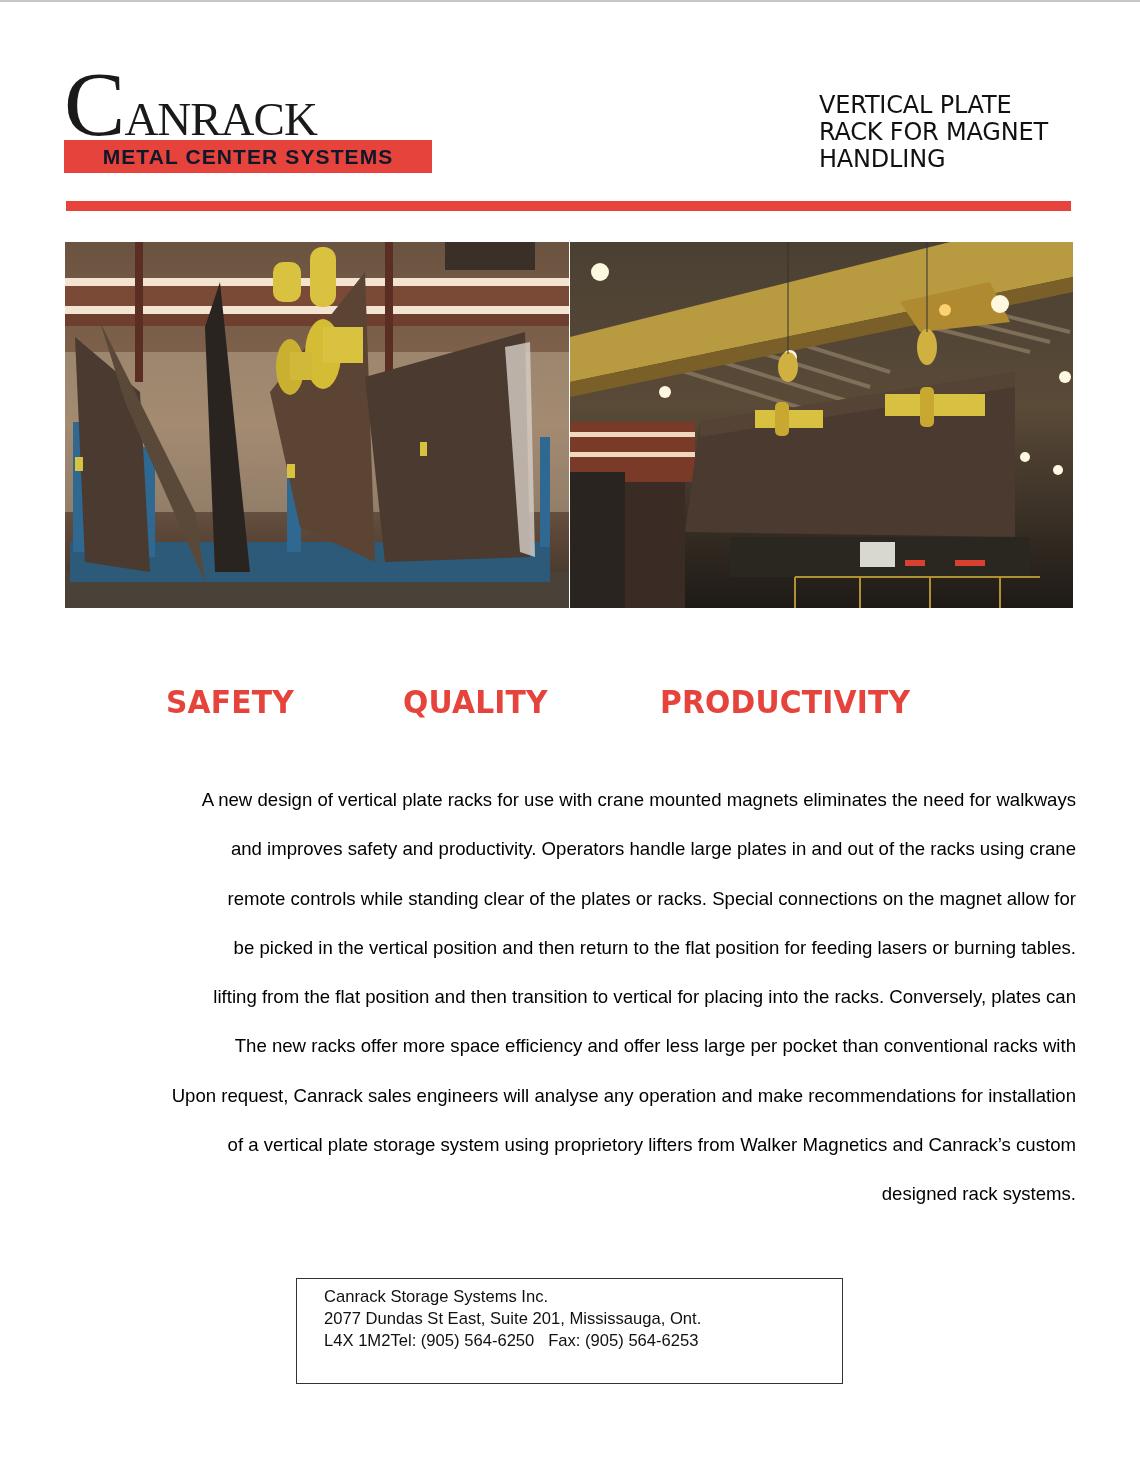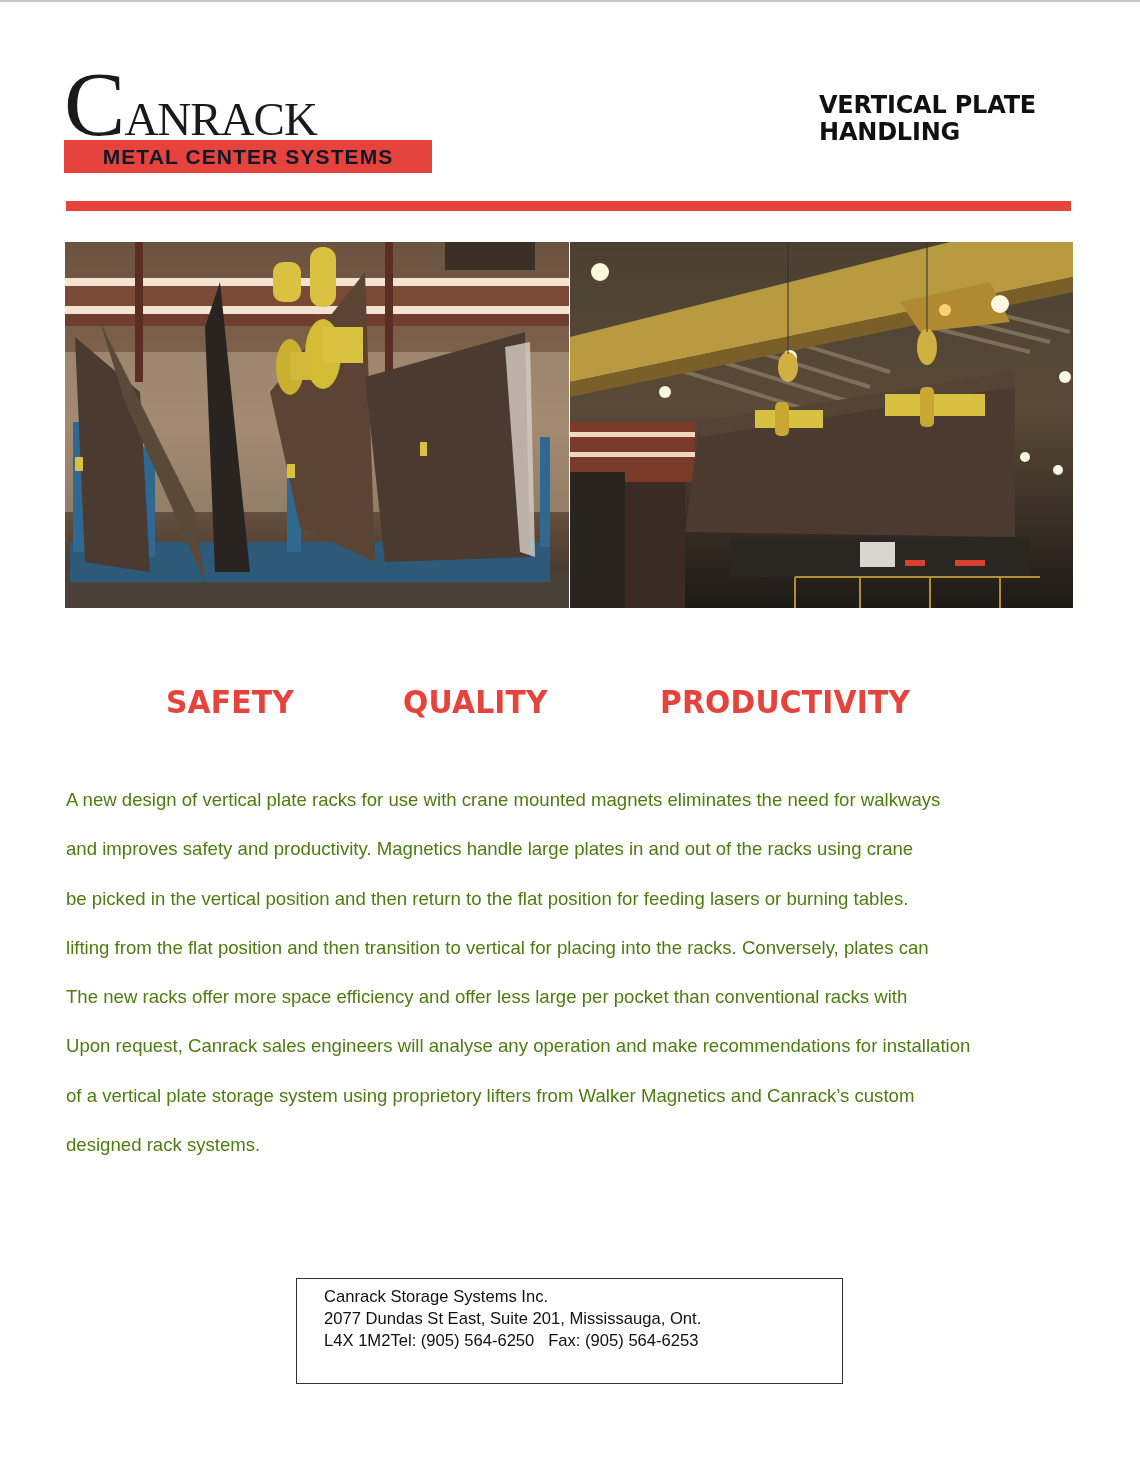--- a/index.html
+++ b/index.html
@@ -19,21 +19,21 @@
   .logo-word .small { font-size: 47px; }
   .logo-band {
     margin-top: 2px; width: 368px; height: 33px; background: #e5433b;
     color: #0f172a; font-size: 21px; font-weight: bold; letter-spacing: 1.1px;
     display: flex; align-items: center; justify-content: center; white-space: nowrap;
   }
 
   
   .doc-title {
     position: absolute; left: 819px; top: 92px; width: 300px;
-    font-family: "DejaVu Sans", sans-serif; font-weight: bold; font-size: 24px;
+    font-family: "DejaVu Sans", sans-serif; font-weight: normal; font-size: 24px;
     line-height: 27px; color: #111; letter-spacing: -0.2px;
   }
   .doc-title span { display: block; white-space: nowrap; }
 
   .red-bar { position: absolute; left: 66px; top: 201px; width: 1005px; height: 10px; background: #e5433b; }
 
   
   .photo { position: absolute; top: 242px; height: 366px; overflow: hidden; }
   .photo-left { left: 65px; width: 504px; }
   .photo-right { left: 570px; width: 503px; }
@@ -43,21 +43,21 @@
   .taglines { position: absolute; top: 683px; left: 0; width: 940px; height: 40px; }
   .tagline {
     position: absolute; top: 0; font-family: "DejaVu Sans", sans-serif; font-weight: bold;
     font-size: 32px; color: #e5433b; letter-spacing: 0.2px; white-space: nowrap;
     transform: scaleX(0.93); transform-origin: left center;
   }
 
   
   .body-text { position: absolute; left: 66px; top: 775px; width: 1010px; }
   .body-line {
-    font-size: 18.6px; line-height: 49.3px; height: 49.3px; color: #4d7c0f; white-space: nowrap;
+    font-size: 18.6px; line-height: 49.3px; height: 49.3px; color: #000000; white-space: nowrap; text-align: right;
   }
 
   
   .contact-box {
     position: absolute; left: 296px; top: 1278px; width: 547px; height: 106px;
     border: 1.5px solid #333; padding: 7px 0 0 27px;
   }
   .contact-line { font-size: 16.6px; line-height: 22px; color: #111; white-space: nowrap; }
   .contact-line b { font-weight: bold; }
 </style>
@@ -69,20 +69,21 @@
 <div class="logo">
   <div class="logo-word">
     <span class="big">C</span>
       <span class="small">ANRACK</span>
   </div>
   <div class="logo-band">METAL CENTER SYSTEMS</div>
 </div>
 
 <div class="doc-title">
   <span>VERTICAL PLATE</span>
+  <span>RACK FOR MAGNET</span>
   <span>HANDLING</span>
 </div>
 
 <div class="red-bar"></div>
 
 <div class="photo photo-left">
   <svg viewBox="0 0 504 366" preserveAspectRatio="none">
     <defs>
       <linearGradient id="lw" x1="0" y1="0" x2="0" y2="1">
         <stop offset="0" stop-color="#6a5340"></stop>
@@ -203,21 +204,22 @@
 </div>
 
 <div class="taglines">
   <span class="tagline" style="left:166px">SAFETY</span>
   <span class="tagline" style="left:403px">QUALITY</span>
   <span class="tagline" style="left:660px">PRODUCTIVITY</span>
 </div>
 
 <div class="body-text">
   <div class="body-line">A new design of vertical plate racks for use with crane mounted magnets eliminates the need for walkways</div>
-  <div class="body-line">and improves safety and productivity.  Magnetics handle large plates in and out of the racks using crane</div>
+  <div class="body-line">and improves safety and productivity.  Operators handle large plates in and out of the racks using crane</div>
+  <div class="body-line">remote controls while standing clear of the plates or racks.  Special connections on the magnet allow for</div>
   <div class="body-line">be picked in the vertical position and then return to the flat position for feeding lasers or burning tables.</div>
   <div class="body-line">lifting from the flat position and then transition to vertical for placing into the racks.  Conversely, plates can</div>
   <div class="body-line">The new racks offer more space efficiency and offer less large per pocket than conventional racks with</div>
   <div class="body-line">Upon request, Canrack sales engineers will analyse any operation and make recommendations for installation</div>
   <div class="body-line">of a vertical plate storage system using proprietory lifters from Walker Magnetics and Canrack’s custom</div>
   <div class="body-line">designed rack systems.</div>
 </div>
 
 <div class="contact-box">
   <div class="contact-line">Canrack Storage Systems Inc.</div>

